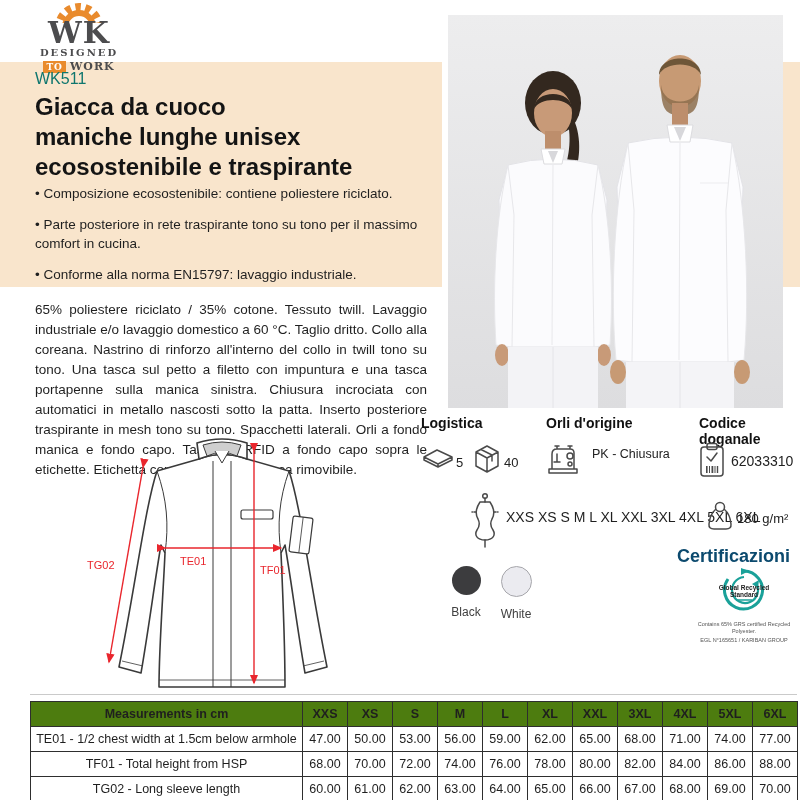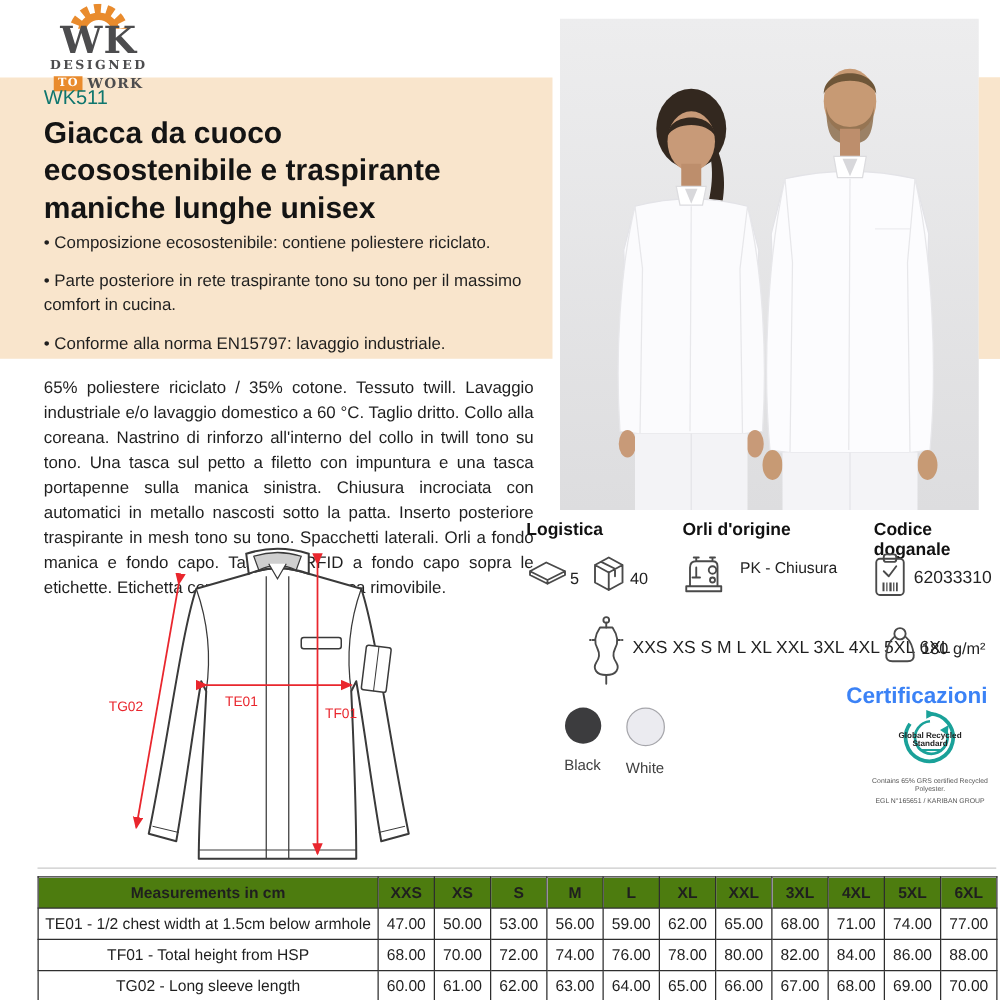--- a/index.html
+++ b/index.html
@@ -47,21 +47,21 @@
 
   
   .swatches{left:446px;top:566px;display:flex;gap:10px;}
   .swatch{display:flex;flex-direction:column;align-items:center;width:40px;}
   .swatch-dot{width:29px;height:29px;border-radius:50%;}
   .dot-black{background:#3c3c3e;}
   .dot-white{background:#ebebf0;border:1px solid #a6a6ab;}
   .swatch-label{margin-top:10px;font-size:12px;color:#404040;text-align:center;}
 
   
-  .h-cert{left:640px;top:546px;width:150px;text-align:right;font-size:18px;font-weight:bold;color:#3b82f6;}
+  .h-cert{left:640px;top:546px;width:150px;text-align:right;font-size:18px;font-weight:bold;color:#0c4a6e;}
   .grs{left:688px;top:568px;width:112px;text-align:center;}
   .grs-note{font-size:5.5px;color:#555;line-height:1.35;margin-top:1px;}
 
   
   .divider{left:30px;top:694px;width:767px;height:1px;background:#cacaca;}
 
   
   .tbl-wrap{left:30px;top:701px;width:767px;}
   table{border-collapse:collapse;table-layout:fixed;width:767px;font-size:12.5px;color:#1f1f1f;}
   th,td{border:1px solid #2e2e2e;text-align:center;height:24px;padding:0 2px;overflow:hidden;white-space:nowrap;}
@@ -87,22 +87,22 @@
     <div class="logo-designed">DESIGNED</div>
     <div class="logo-row">
       <span class="logo-to">TO</span>
       <span class="logo-work">WORK</span>
     </div>
   </div>
 
   <div class="abs product-code">WK511</div>
   <div class="abs title">
     <div>Giacca da cuoco</div>
+    <div>maniche lunghe unisex</div>
     <div>ecosostenibile e traspirante</div>
-    <div>maniche lunghe unisex</div>
   </div>
   <div class="abs bullets">
     <div>• Composizione ecosostenibile: contiene poliestere riciclato.</div>
     <div>• Parte posteriore in rete traspirante tono su tono per il massimo comfort in cucina.</div>
     <div>• Conforme alla norma EN15797: lavaggio industriale.</div>
   </div>
   <div class="abs description">65% poliestere riciclato / 35% cotone. Tessuto twill. Lavaggio industriale e/o lavaggio domestico a 60 °C. Taglio dritto. Collo alla coreana. Nastrino di rinforzo all'interno del collo in twill tono su tono. Una tasca sul petto a filetto con impuntura e una tasca portapenne sulla manica sinistra. Chiusura incrociata con automatici in metallo nascosti sotto la patta. Inserto posteriore traspirante in mesh tono su tono. Spacchetti laterali. Orli a fondo manica e fondo capo. Taschino RFID a fondo capo sopra le etichette. Etichetta con il nome della marca rimovibile.</div>
 
   <div class="abs photo-card">
     <div class="photo">

